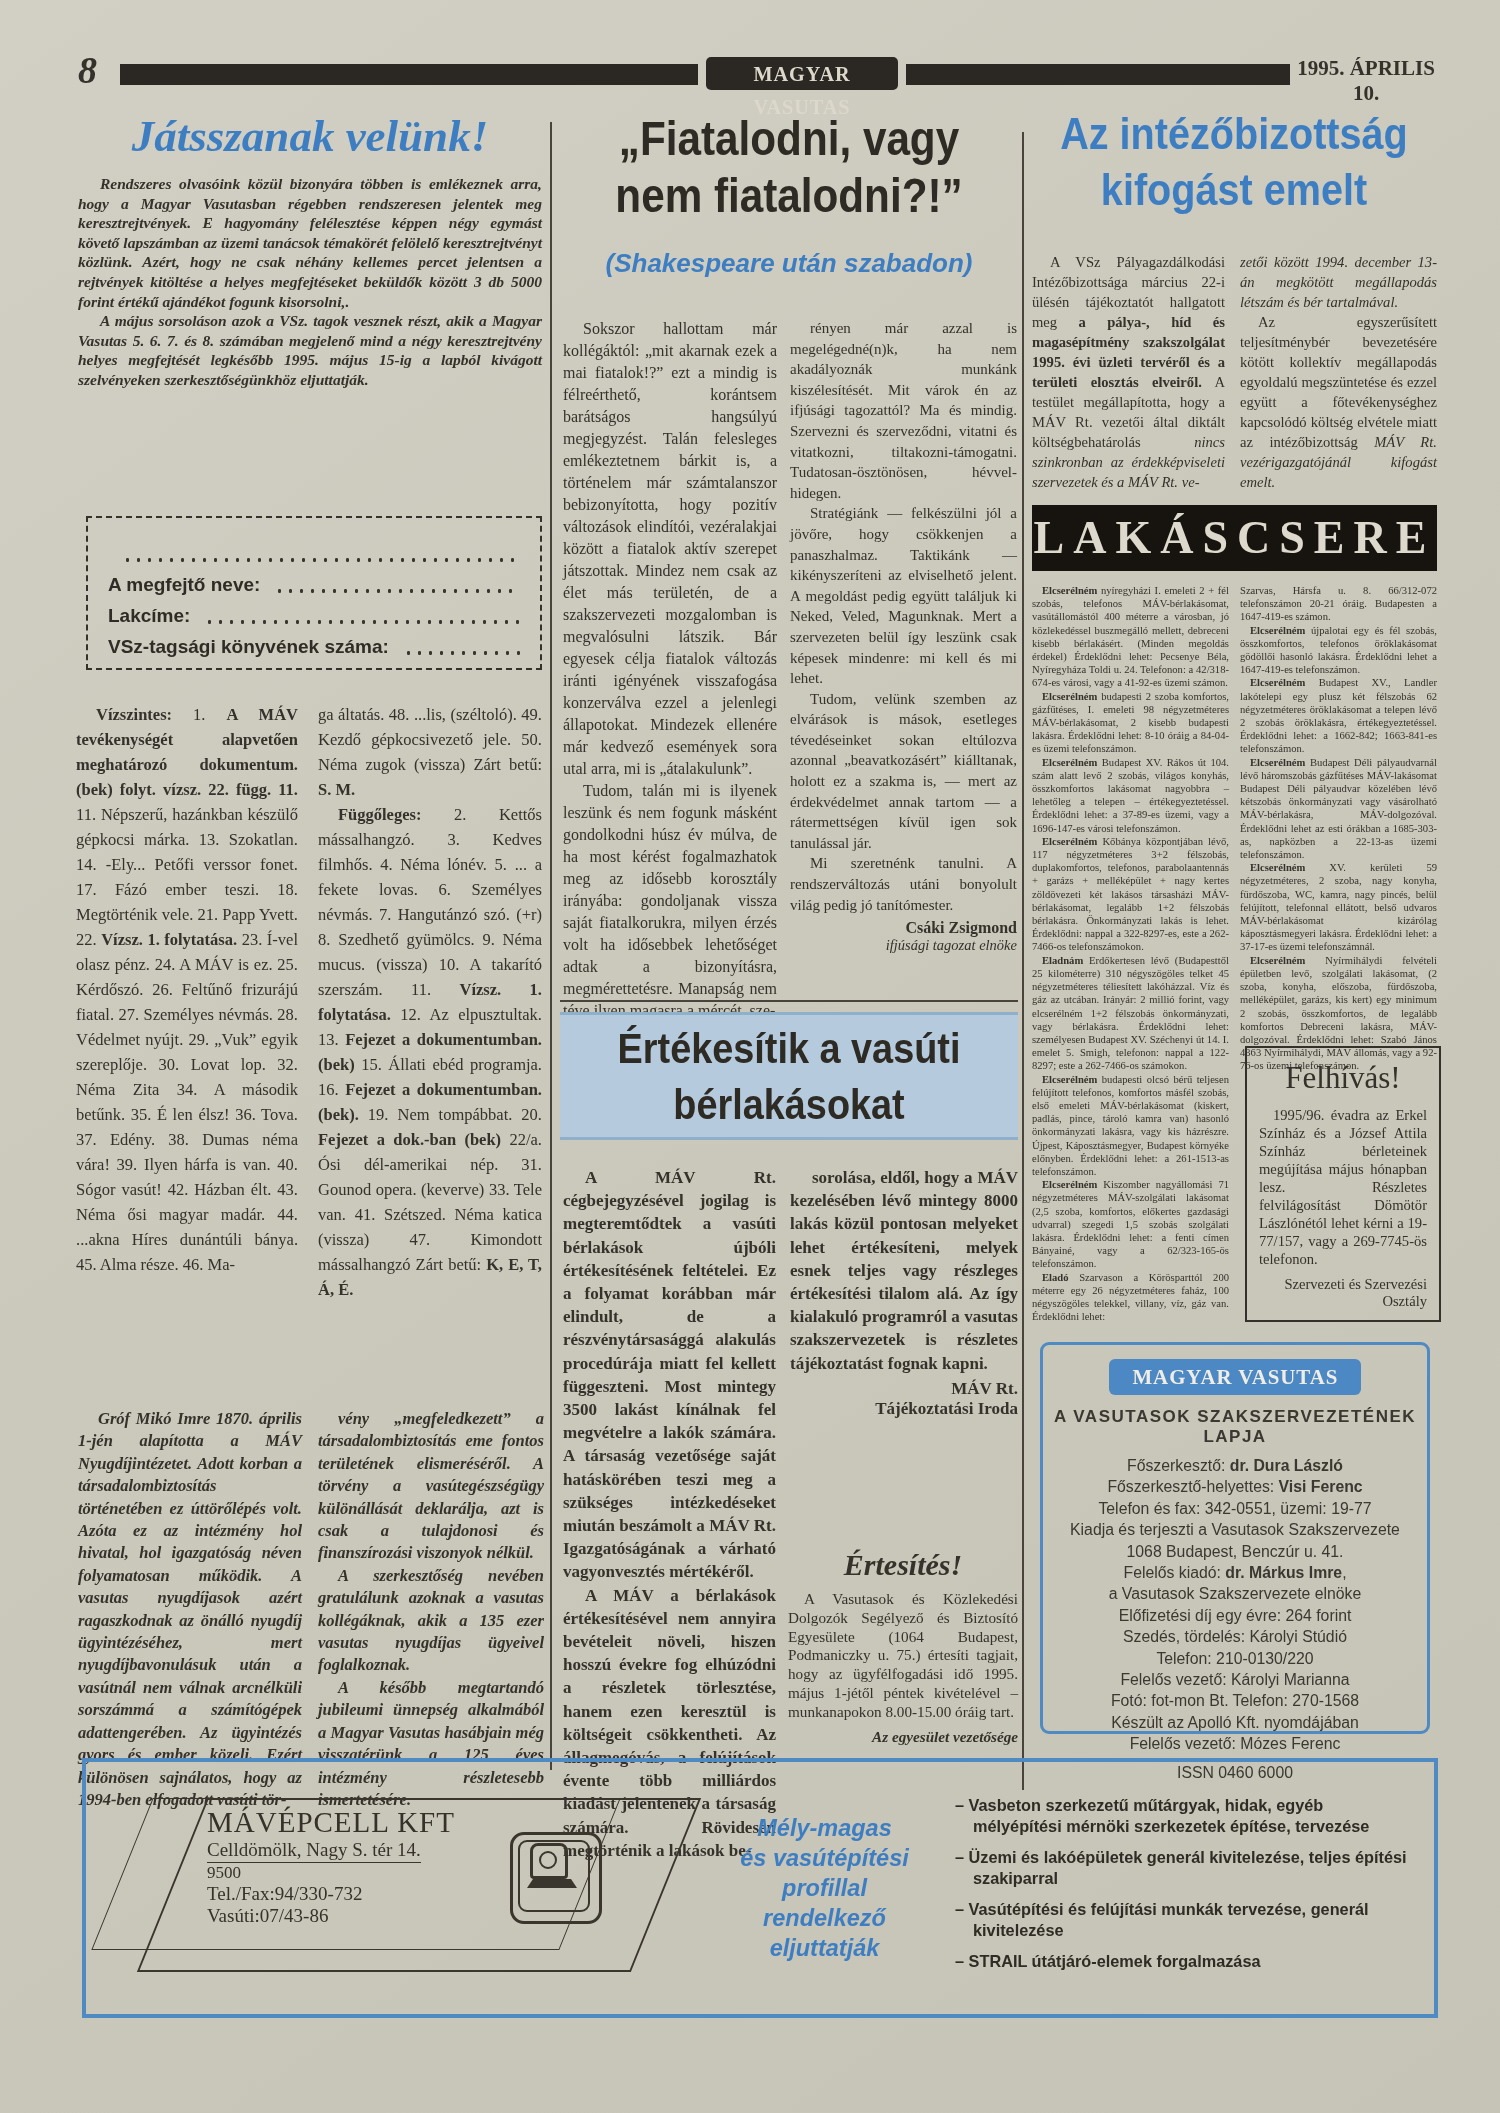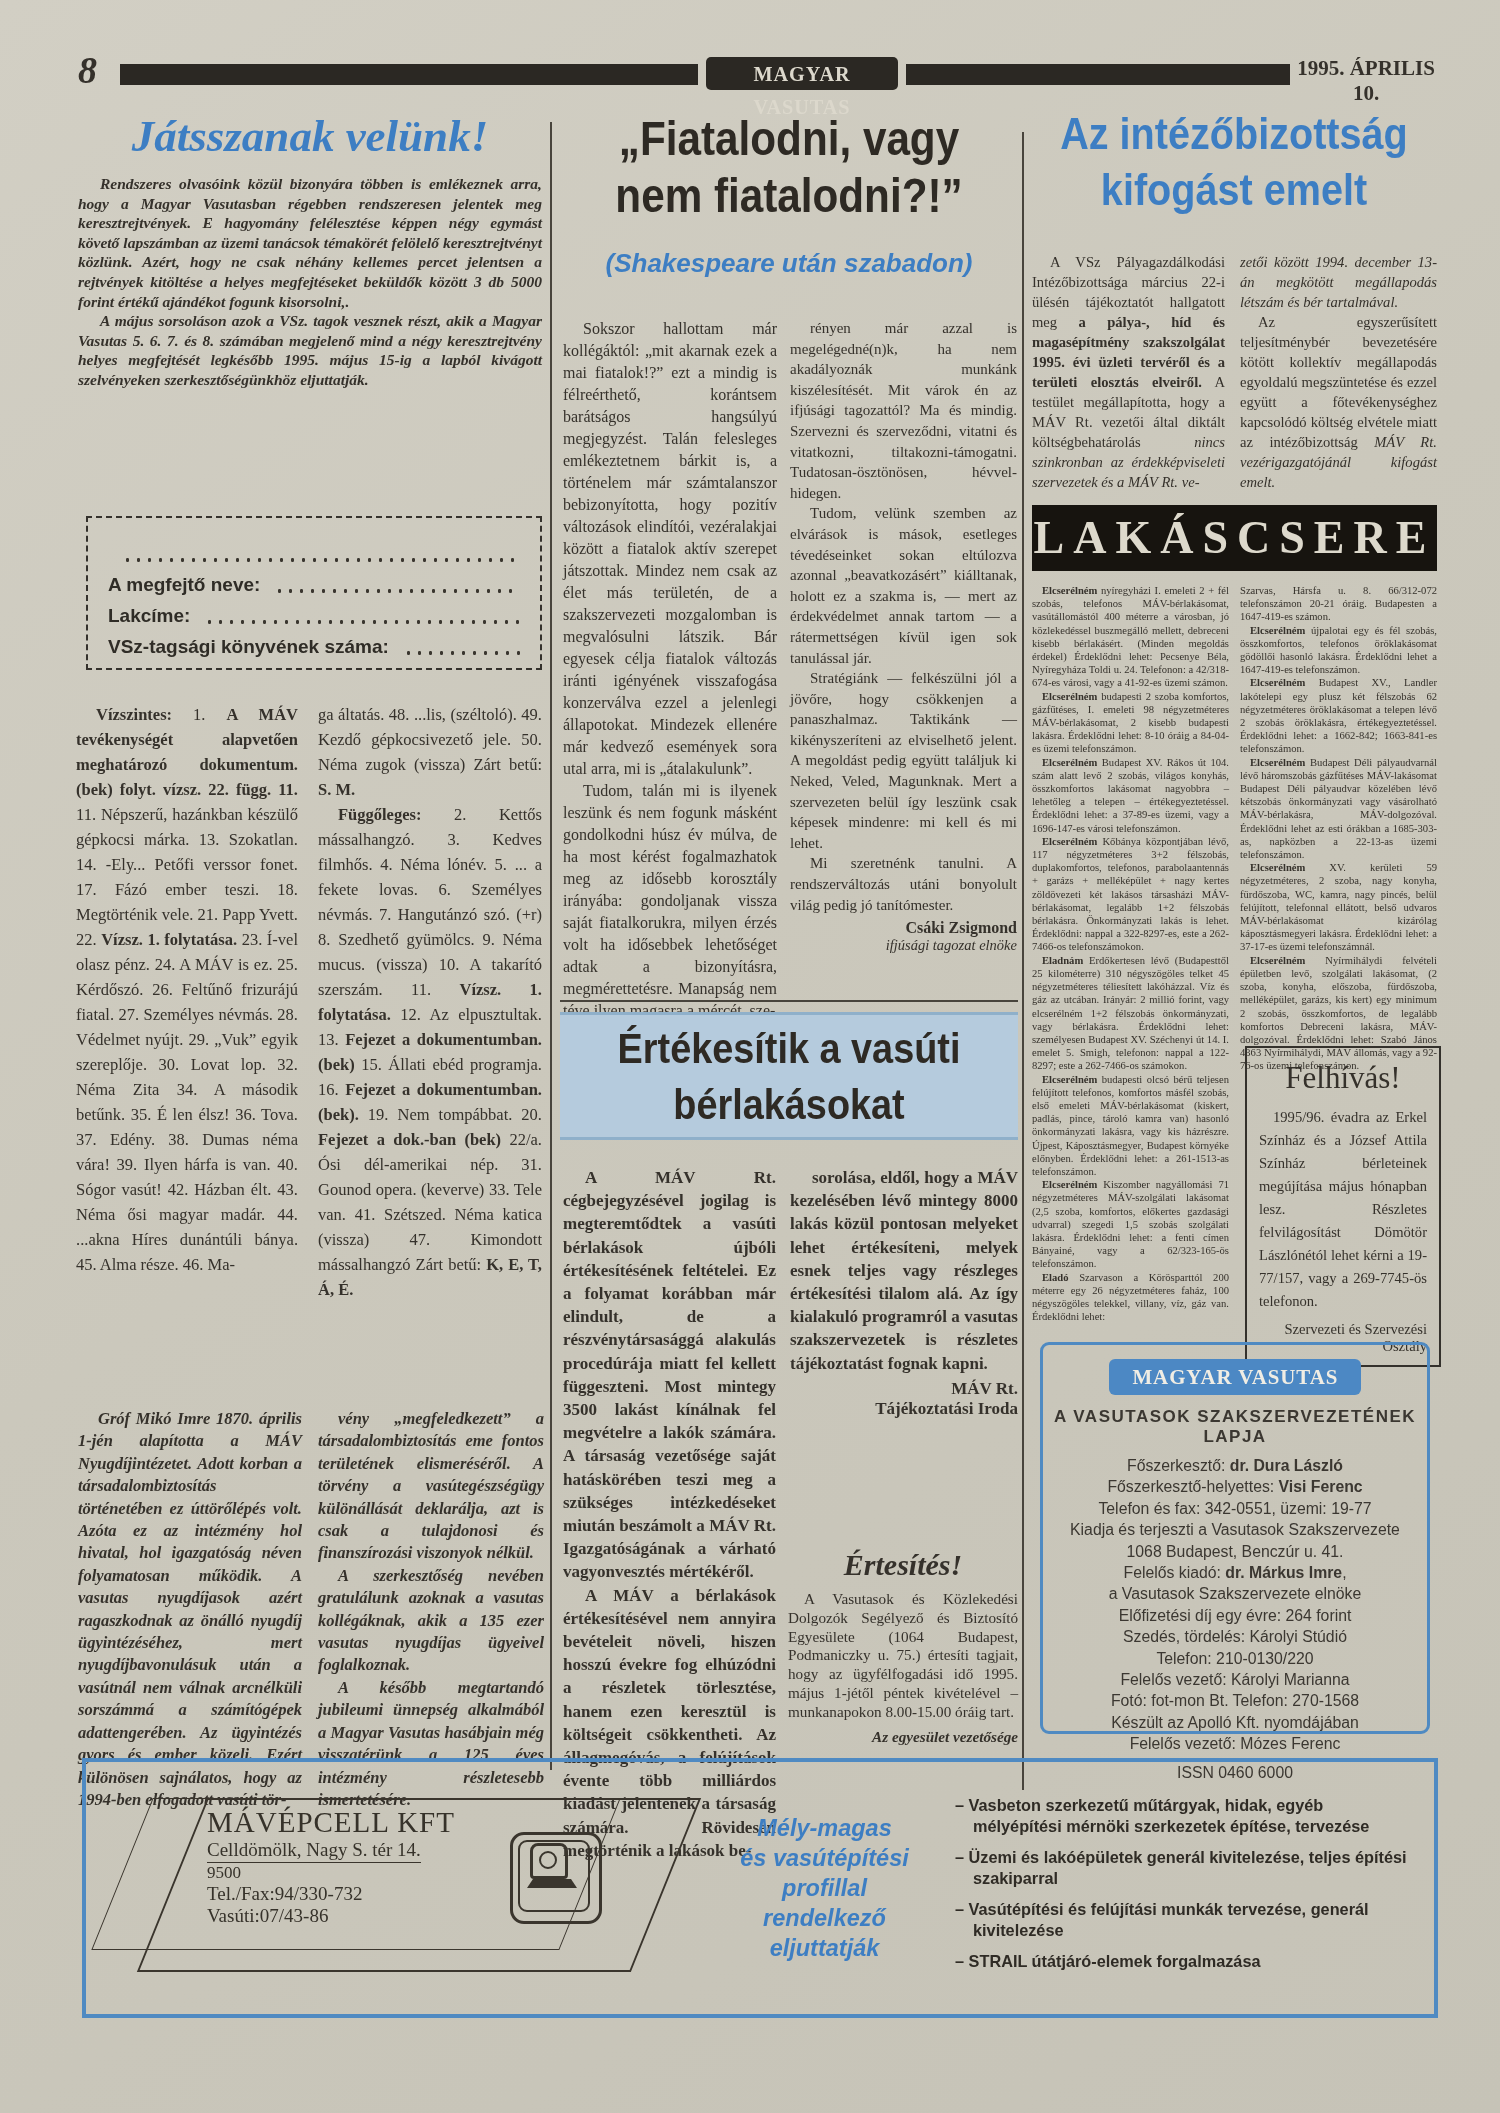--- a/index.html
+++ b/index.html
@@ -42,21 +42,21 @@
   .sell-band{background:#b5cbdd;box-shadow:inset 0 3px 0 #8fb0ca, inset 0 -3px 0 #8fb0ca;}
   .sell-body p{font-weight:bold;font-size:17px;line-height:23.2px;margin:0;text-align:justify;text-indent:22px;}
   .committee p{font-size:14.6px;line-height:20px;margin:0;text-align:justify;text-indent:18px;}
   .committee .b{font-weight:bold;} .committee .i{font-style:italic;}
   .lakas-band{background:#17140f;color:#ddd9cc;text-align:center;}
   .lakas-band span{font-family:"Liberation Serif",serif;font-weight:bold;font-size:46px;line-height:66px;letter-spacing:9px;}
   .cl-col p{font-size:10.6px;line-height:13.2px;margin:0;text-align:justify;text-indent:10px;}
   .cl-col p.noindent{text-indent:0;}
   .felhivas{border:2px solid #34312c;padding:10px 12px;}
   .felhivas h3{margin:2px 0 10px 0;text-align:center;font-size:31px;font-weight:normal;}
-  .felhivas p{font-size:14.6px;line-height:23px;margin:0;text-align:justify;text-indent:14px;}
+  .felhivas p{font-size:14.6px;line-height:18px;margin:0;text-align:justify;text-indent:14px;}
   .felhivas .fsig{text-align:right;font-size:14.6px;margin-top:8px;text-indent:0;}
   .imprint{border:3px solid #4f8ac2;border-radius:9px;text-align:center;
     font-family:"Liberation Sans",sans-serif;color:#3b3731;padding-top:14px;}
   .imp-logo{display:inline-block;background:#4c88c4;color:#f0ede4;border-radius:6px;
     padding:0 18px;font-family:"Liberation Serif",serif;font-weight:bold;}
   .imp-logo span{display:inline-block;font-size:22px;line-height:36px;letter-spacing:1px;transform:scaleX(.95);}
   .imp-tag{font-weight:bold;font-size:17px;letter-spacing:1.5px;margin:12px 0 8px 0;}
   .imp-lines p{margin:0;font-size:15.8px;line-height:21.4px;}
   .imp-issn{font-size:15.8px;margin-top:9px;}
   .adbox{border:4px solid #4f8ac2;display:flex;align-items:center;}
@@ -147,22 +147,22 @@
     <span class="ln">nem fiatalodni?!”</span>
   </div>
   <div class="abs subtitle" style="left:560px;top:248px;width:458px;">(Shakespeare után szabadon)</div>
   <div class="abs body-col news" style="left:563px;top:318px;width:214px;font-size:16px;line-height:22px;">
       <p>Sokszor hallottam már kollégáktól: „mit akarnak ezek a mai fiatalok!?” ezt a mindig is félreérthető, korántsem barátságos hangsúlyú megjegyzést. Talán felesleges emlékeztetnem bárkit is, a történelem már számtalanszor bebizonyította, hogy pozitív változások elindítói, vezéralakjai között a fiatalok aktív szerepet játszottak. Mindez nem csak az élet más területén, de a szakszervezeti mozgalomban is megvalósulni látszik. Bár egyesek célja fiatalok változás iránti igényének visszafogása konzerválva ezzel a jelenlegi állapotokat. Mindezek ellenére már kedvező események sora utal arra, mi is „átalakulunk”.</p>
       <p>Tudom, talán mi is ilyenek leszünk és nem fogunk másként gondolkodni húsz év múlva, de ha most kérést fogalmazhatok meg az idősebb korosztály irányába: gondoljanak vissza saját fiatalkorukra, milyen érzés volt ha idősebbek lehetőséget adtak a bizonyításra, megmérettetésre. Manapság nem téve ilyen magasra a mércét, sze-</p>
     </div>
   <div class="abs" style="left:790px;top:318px;width:227px;">
     <div class="body-col news" style="font-size:15px;line-height:20.6px;">
         <p>rényen már azzal is megelégedné(n)k, ha nem akadályoznák munkánk kiszélesítését. Mit várok én az ifjúsági tagozattól? Ma és mindig. Szervezni és szerveződni, vitatni és vitatkozni, tiltakozni-támogatni. Tudatosan-ösztönösen, hévvel-hidegen.</p>
+        <p>Stratégiánk — felkészülni jól a jövőre, hogy csökkenjen a panaszhalmaz. Taktikánk — kikényszeríteni az elviselhető jelent. A megoldást pedig együtt találjuk ki Neked, Veled, Magunknak. Mert a szervezeten belül így leszünk csak képesek mindenre: mi kell és mi lehet.</p>
         <p>Tudom, velünk szemben az elvárások is mások, esetleges tévedéseinket sokan eltúlozva azonnal „beavatkozásért” kiálltanak, holott ez a szakma is, — mert az érdekvédelmet annak tartom — a rátermettségen kívül igen sok tanulással jár.</p>
-        <p>Stratégiánk — felkészülni jól a jövőre, hogy csökkenjen a panaszhalmaz. Taktikánk — kikényszeríteni az elviselhető jelent. A megoldást pedig együtt találjuk ki Neked, Veled, Magunknak. Mert a szervezeten belül így leszünk csak képesek mindenre: mi kell és mi lehet.</p>
         <p>Mi szeretnénk tanulni. A rendszerváltozás utáni bonyolult világ pedig jó tanítómester.</p>
       </div>
     <div class="sig" style="font-size:16px;">
       <div>Csáki Zsigmond</div>
       <div class="role">ifjúsági tagozat elnöke</div>
     </div>
   </div>
 
   <div class="abs hline" style="left:560px;top:1000px;width:458px;"></div>
   <div class="abs h-sans sell-band" style="left:560px;top:1012px;width:458px;height:128px;font-size:43px;line-height:56px;padding-top:8px;box-sizing:border-box;">

